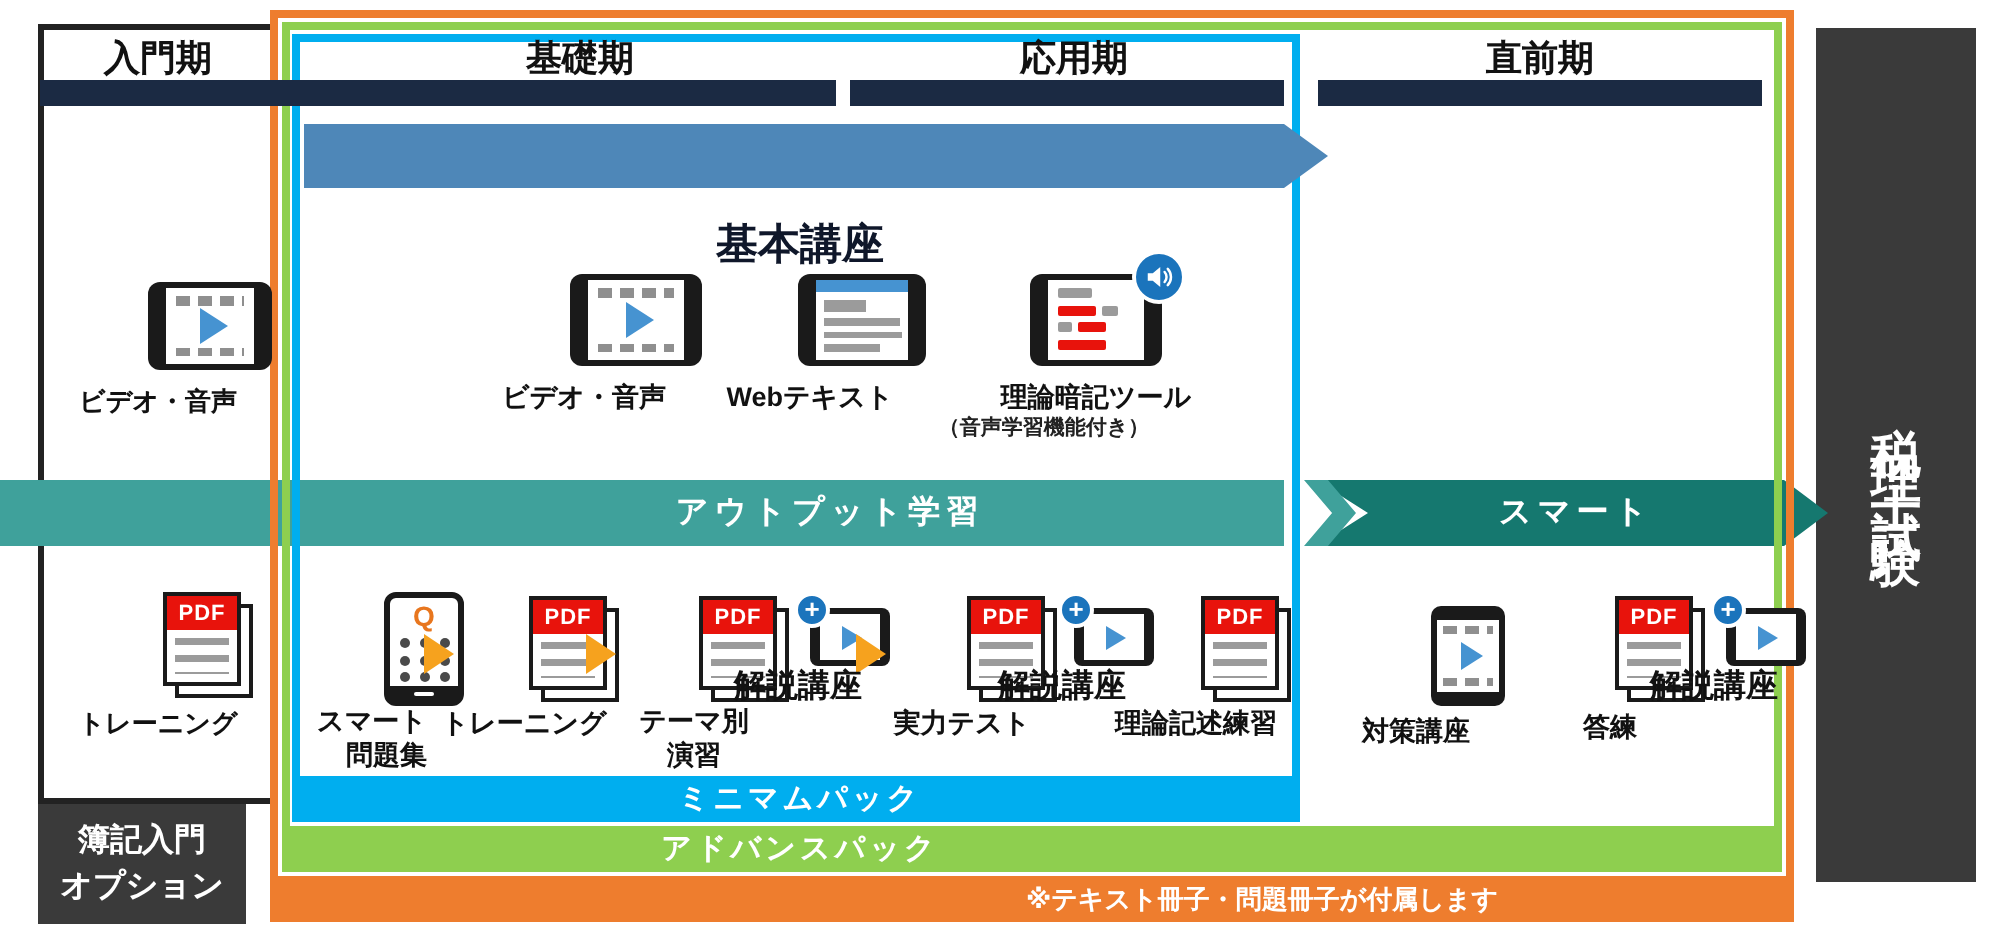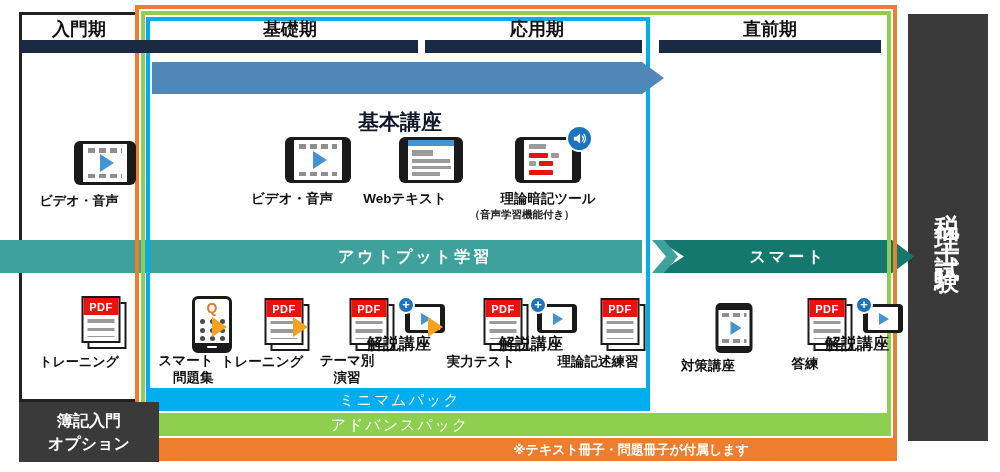--- a/index.html
+++ b/index.html
@@ -7,21 +7,21 @@
   .stage { position:relative; width:1000px; height:472px; background:#fff; overflow:hidden; }
 
   
   .phase-label { position:absolute; top:17px; transform:translateX(-50%);
     font-size:18px; font-weight:bold; color:#111; white-space:nowrap; z-index:8; }
   .navy-bar { position:absolute; top:40px; height:13px; background:var(--navy,#1b2a43); z-index:7; }
 
   
   .pack-border { position:absolute; border:4px solid; background:transparent; z-index:6; pointer-events:none; }
   .pack-band { position:absolute; height:23px; z-index:6; }
-  .band-label { position:absolute; transform:translateX(-50%); color:#fff; font-weight:normal;
+  .band-label { position:absolute; transform:translateX(-50%); color:#fff; font-weight:bold;
     font-size:15px; line-height:23px; letter-spacing:2px; white-space:nowrap; z-index:9; }
   .band-note { position:absolute; transform:translateX(-50%); color:#fff; font-weight:bold;
     font-size:13px; line-height:23px; white-space:nowrap; z-index:9; }
 
   
   .input-band { position:absolute; left:152px; top:62px; width:490px; height:32px;
     background:var(--steel,#4e87b8); z-index:7; }
   .input-arrow { position:absolute; left:642px; top:62px; width:0; height:0;
     border-left:22px solid var(--steel,#4e87b8);
     border-top:16px solid transparent; border-bottom:16px solid transparent; z-index:7; }
@@ -32,21 +32,21 @@
     clip-path:polygon(0 0,46% 0,100% 50%,46% 100%,0 100%,54% 50%); }
   .prep-band { position:absolute; left:658px; top:240px; width:256px; height:33px;
     background:var(--tealD,#15786f); z-index:4;
     clip-path:polygon(0 0,calc(100% - 22px) 0,100% 50%,calc(100% - 22px) 100%,0 100%,26px 50%); }
   .flow-band-label { position:absolute; transform:translateX(-50%); color:#fff; font-weight:bold;
     font-size:16px; line-height:33px; letter-spacing:3px; white-space:nowrap; z-index:8; }
 
   
   .intro-box { position:absolute; left:19px; top:12px; width:119px; height:390px;
     background:#fff; border:3px solid #222; z-index:1; }
-  .option-box { position:absolute; left:19px; top:402px; width:140px; height:60px;
+  .option-box { position:absolute; left:19px; top:402px; width:104px; height:60px;
     background:var(--dark,#3a3a3a); color:#fff; text-align:center; font-weight:bold;
     font-size:16px; padding-top:7px; line-height:1.45; z-index:8; }
   .option-box span { display:block; }
   .exam-bar { position:absolute; left:908px; top:14px; width:80px; height:427px;
     background:var(--dark,#3a3a3a); display:flex; align-items:center; justify-content:center; z-index:1; }
   .exam-title { writing-mode:vertical-rl; color:#fff; font-weight:bold; font-size:25px;
     letter-spacing:14px; }
 
   
   .section-title { position:absolute; transform:translateX(-50%); font-size:21px; font-weight:bold;

